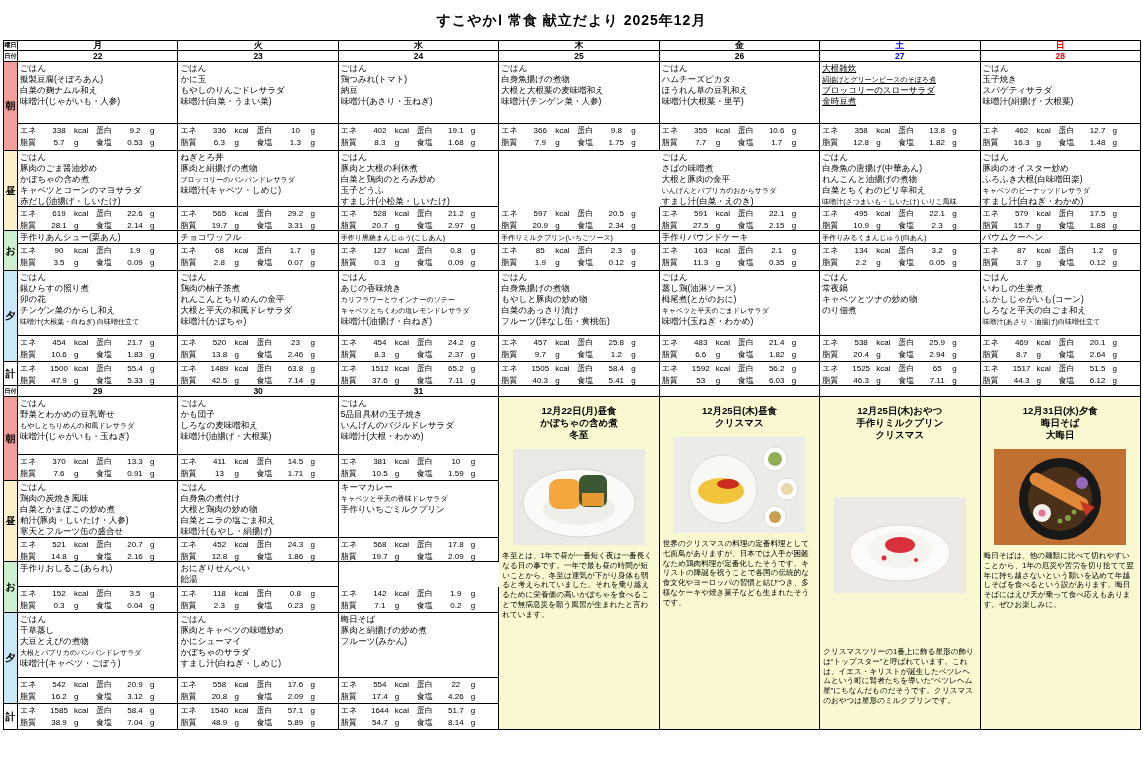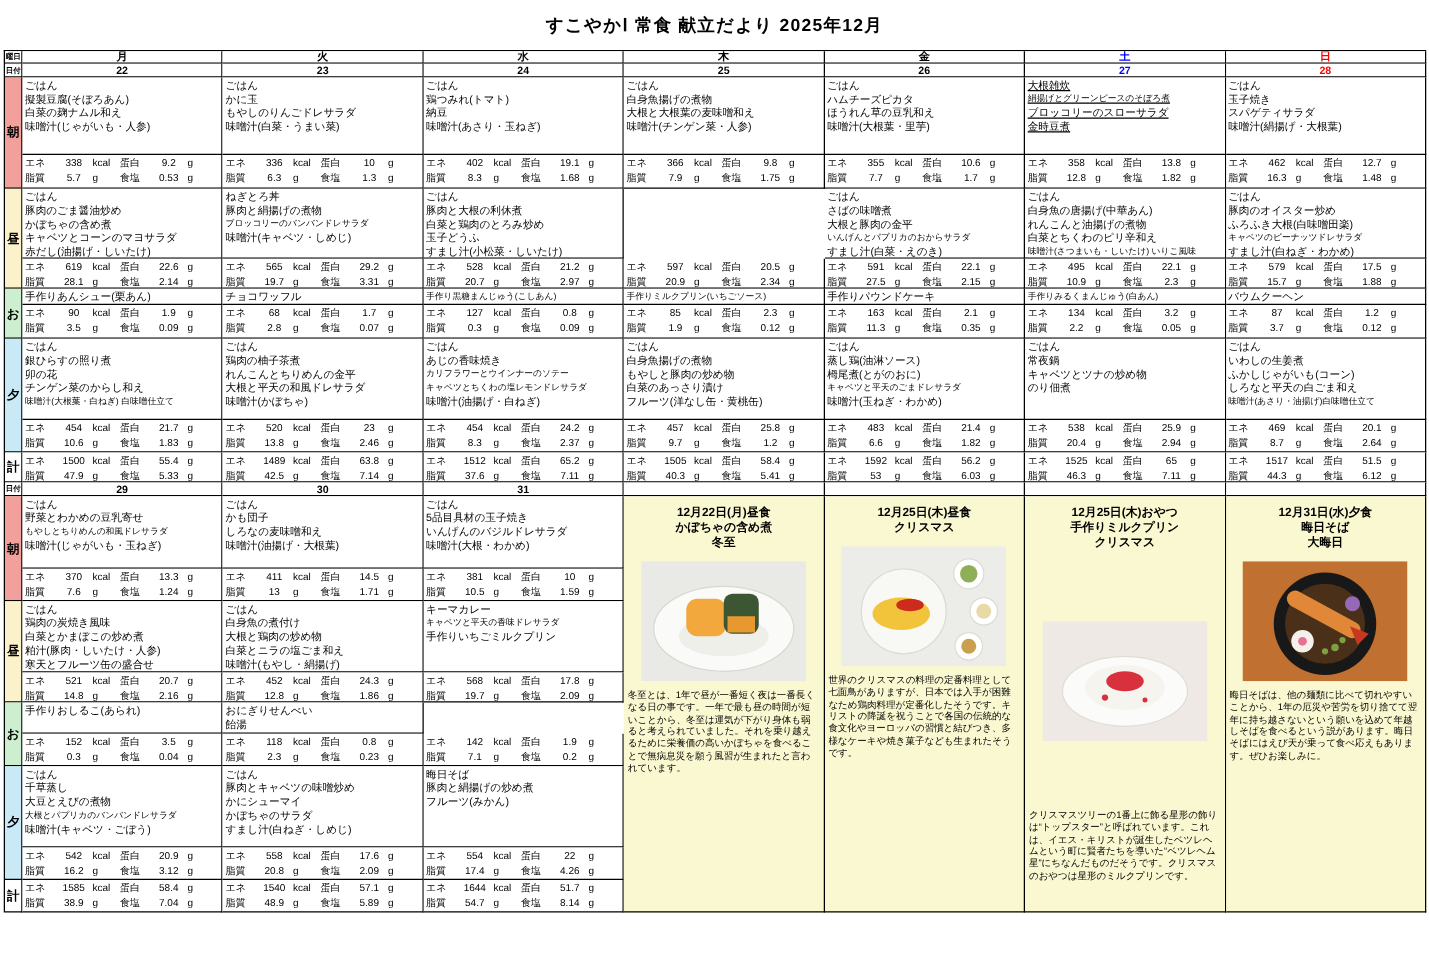--- a/index.html
+++ b/index.html
@@ -188,21 +188,21 @@
           <span class="u">kcal</span>
           <span class="t">蛋白</span>
           <span class="v">13.3</span>
           <span class="u">g</span>
         </div>
         <div class="nl-row">
           <span class="t">脂質</span>
           <span class="v">7.6</span>
           <span class="u">g</span>
           <span class="t">食塩</span>
-          <span class="v">1.24</span>
+          <span class="v">0.91</span>
           <span class="u">g</span>
         </div>
       </div>
       <div class="cell menu" style="grid-area: 15 / 2 / 16;">
         <div class="mi">ごはん</div>
         <div class="mi">鶏肉の炭焼き風味</div>
         <div class="mi">白菜とかまぼこの炒め煮</div>
         <div class="mi">粕汁(豚肉・しいたけ・人参)</div>
         <div class="mi">寒天とフルーツ缶の盛合せ</div>
       </div>

